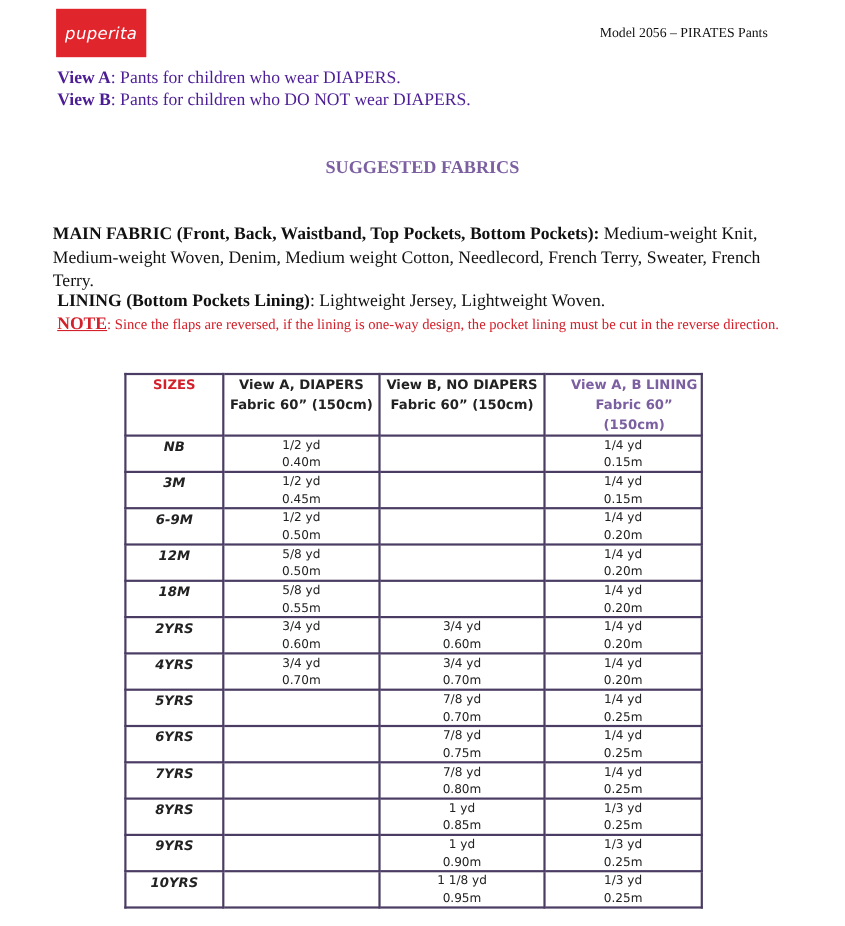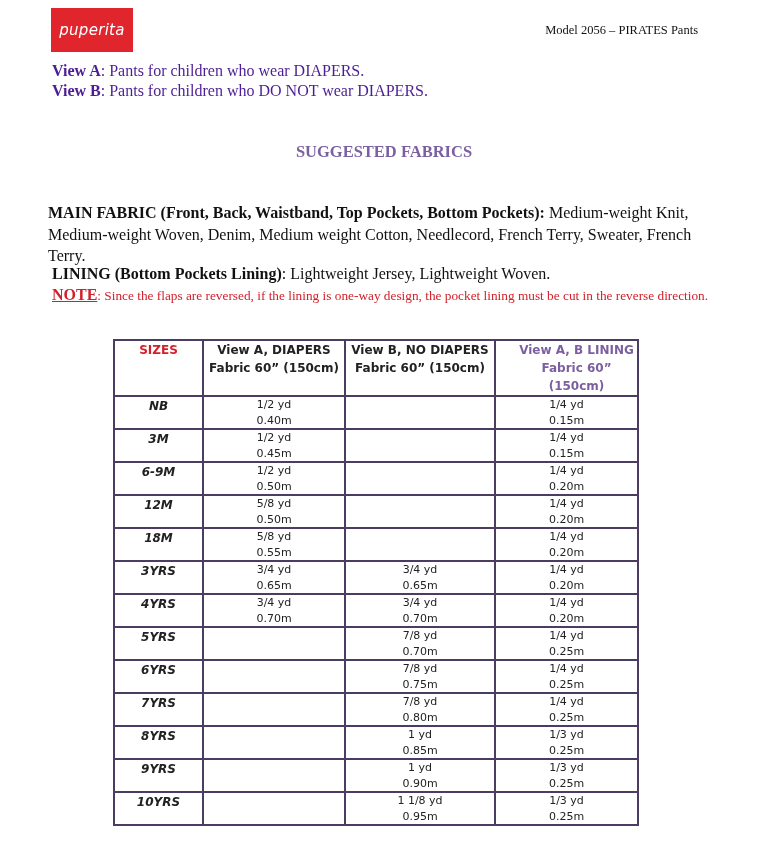--- a/index.html
+++ b/index.html
@@ -187,29 +187,29 @@
           <span class="cell-line"></span>
           <span class="cell-line"></span>
         </td>
         <td>
           <span class="cell-line">1/4 yd</span>
           <span class="cell-line">0.20m</span>
         </td>
       </tr>
       <tr>
         <td class="size">
-          <span class="cell-line">3YRS</span>
+          <span class="cell-line">2YRS</span>
         </td>
         <td>
           <span class="cell-line">3/4 yd</span>
-          <span class="cell-line">0.65m</span>
+          <span class="cell-line">0.60m</span>
         </td>
         <td>
           <span class="cell-line">3/4 yd</span>
-          <span class="cell-line">0.65m</span>
+          <span class="cell-line">0.60m</span>
         </td>
         <td>
           <span class="cell-line">1/4 yd</span>
           <span class="cell-line">0.20m</span>
         </td>
       </tr>
       <tr>
         <td class="size">
           <span class="cell-line">4YRS</span>
         </td>

